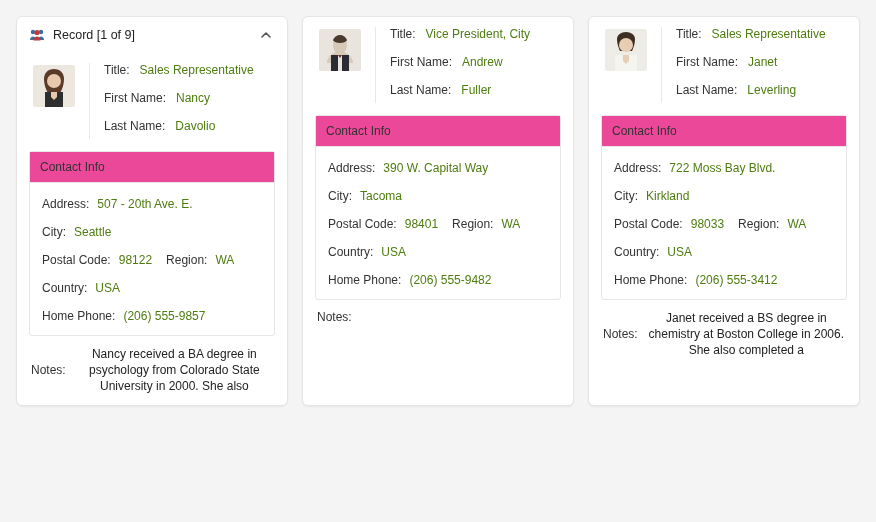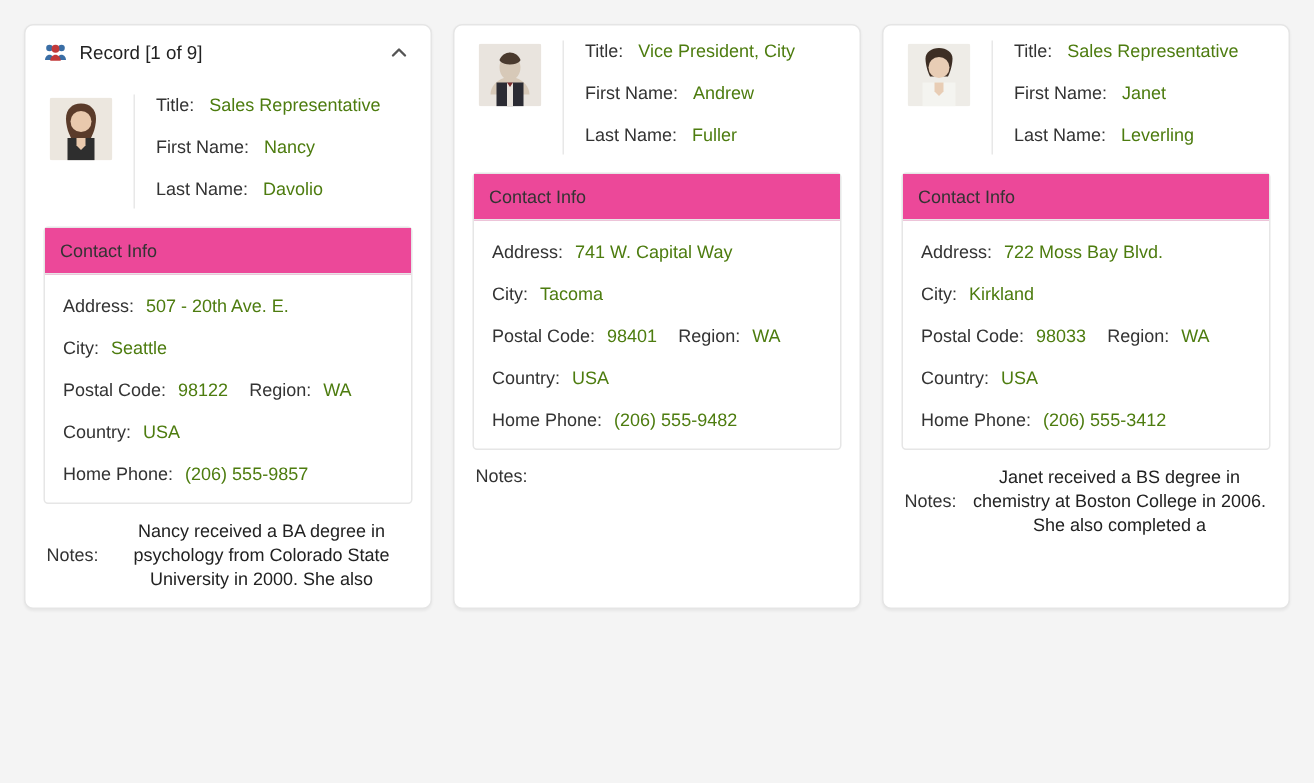--- a/index.html
+++ b/index.html
@@ -136,21 +136,21 @@
             <span class="label">Last Name:</span>
             <span class="value">Fuller</span>
           </div>
         </div>
       </div>
       <div class="contact-box">
         <div class="contact-header">Contact Info</div>
         <div class="contact-body">
           <div class="contact-row">
             <span class="label">Address:</span>
-            <span class="value">741 W. Capital Way</span>
+            <span class="value">390 W. Capital Way</span>
           </div>
           <div class="contact-row">
             <span class="label">City:</span>
             <span class="value">Tacoma</span>
           </div>
           <div class="contact-row pair">
             <span class="label">Postal Code:</span>
             <span class="value">98401</span>
             <span class="gap"></span>
             <span class="label">Region:</span>

